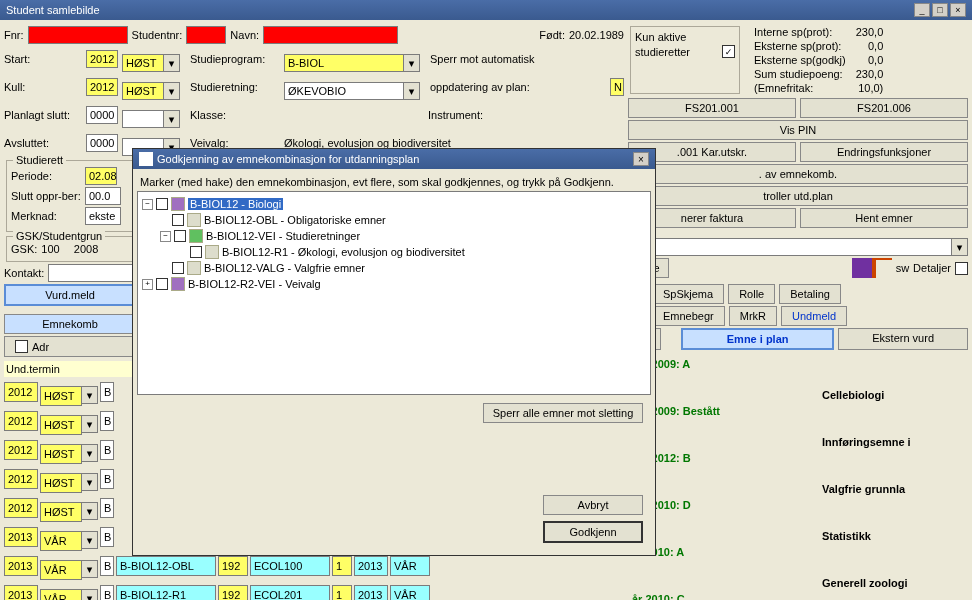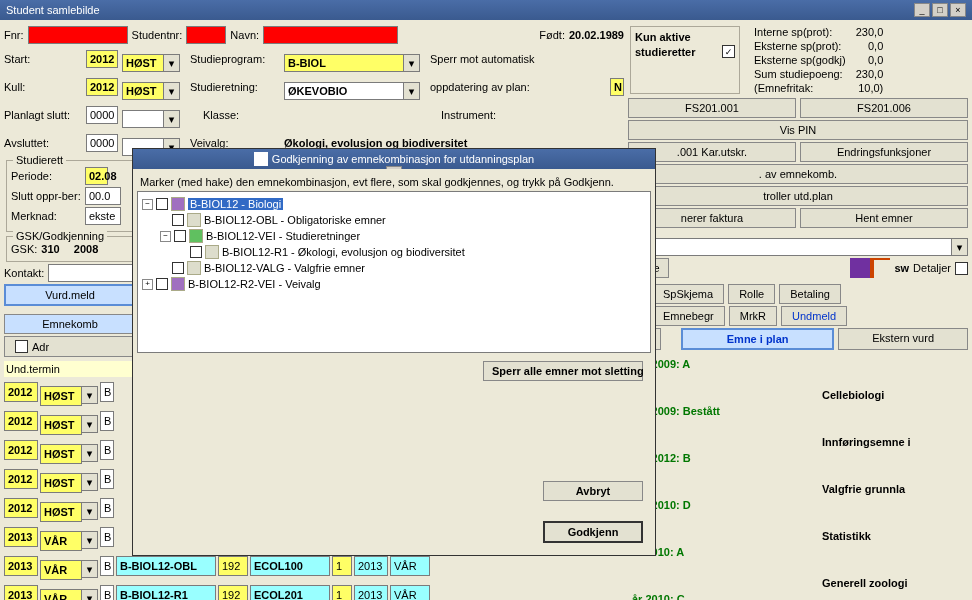--- a/index.html
+++ b/index.html
@@ -9,21 +9,21 @@
 .title-bar .wb { display: flex; gap: 2px; }
 .title-bar .wb span { width: 16px; height: 14px; background: #d4d0c8; border: 1px solid #888; display: inline-flex; align-items: center; justify-content: center; font-size: 9px; cursor: pointer; color: #000; }
 
 .row { display: flex; align-items: center; gap: 4px; margin: 2px 0; }
 .lbl { white-space: nowrap; }
 .fld { border: 1px solid #7b7b7b; height: 18px; padding: 1px 3px; display: inline-flex; align-items: center; }
 .red { background: #ff0000; }
 .yellow { background: #ffff66; }
 .cyan { background: #99ffff; }
 .white { background: #fff; }
-.bold { font-weight: bold; }
+.bold { font-weight: normal; }
 
 .dd { display: inline-flex; margin-top: 8px; }
 .dd .arrow { width: 16px; height: 18px; background: #e3e1d1; border: 1px solid #7b7b7b; border-left: 0; display: flex; align-items: center; justify-content: center; cursor: pointer; }
 
 .grp { border: 1px solid #aca899; padding: 4px; margin: 2px; position: relative; }
 .grp-title { position: absolute; top: -7px; left: 6px; background: #ece9d8; padding: 0 3px; }
 
 .btn { background: #e3e1d1; border: 1px solid #888; padding: 3px 8px; cursor: pointer; text-align: center; white-space: nowrap; }
 
 .main { display: flex; padding: 4px; gap: 4px; }
@@ -43,32 +43,32 @@
 
 .data-row { display: flex; gap: 2px; align-items: center; margin: 1px 0; }
 .data-row .cell { border: 1px solid #7b7b7b; height: 20px; display: flex; align-items: center; padding: 0 3px; }
 
 .result-row { display: flex; padding: 2px 4px; gap: 20px; }
 .result-row .left { flex: 0 0 170px; color: #007700; font-weight: bold; }
 .result-row .right { font-weight: bold; margin-top: 31px; }
 .result-row.red-res .left { color: #cc0000; }
 
 .dialog { position: absolute; top: 148px; left: 132px; width: 524px; height: 408px; background: #ece9d8; border: 1px solid #333; z-index: 100; display: flex; flex-direction: column; }
-.dialog-title { background: linear-gradient(#4a6da7, #3a5a8f); color: #fff; padding: 3px 6px; display: flex; justify-content: space-between; align-items: center; height: 20px; flex-direction: column; }
+.dialog-title { background: linear-gradient(#4a6da7, #3a5a8f); color: #fff; padding: 3px 6px; display: flex; justify-content: space-between; align-items: center; height: 20px; }
 .dialog-title .close { width: 16px; height: 14px; background: #d4d0c8; border: 1px solid #888; color: #000; display: flex; align-items: center; justify-content: center; cursor: pointer; font-size: 10px; }
 .dialog-body { flex: 1; background: #ece9d8; padding: 4px; display: flex; flex-direction: column; }
 .tree-area { background: #fff; border: 1px solid #7b7b7b; flex: 1; padding: 4px; overflow: auto; }
 .tree-node { display: flex; align-items: center; gap: 3px; padding: 1px 0; white-space: nowrap; }
 .tree-cb { width: 12px; height: 12px; border: 1px solid #333; background: #fff; flex-shrink: 0; }
 .tree-icon { width: 14px; height: 14px; background: #ddc; border: 1px solid #aa8; flex-shrink: 0; }
 .tree-icon.purple { background: #a070c0; }
 .tree-icon.green { background: #60c060; }
 .tree-sel { background: #316ac5; color: #fff; padding: 0 2px; }
 .exp { width: 11px; height: 11px; border: 1px solid #888; background: #fff; display: flex; align-items: center; justify-content: center; font-size: 8px; line-height: 1; flex-shrink: 0; cursor: pointer; }
-.dialog-btns { padding: 8px; display: flex; flex-direction: column; gap: 20px; align-items: flex-end; font-weight: bold; }
+.dialog-btns { padding: 8px; display: flex; flex-direction: column; gap: 6px; align-items: flex-end; }
 
 .checkbox { width: 13px; height: 13px; border: 1px solid #333; background: #fff; display: inline-flex; align-items: center; justify-content: center; font-size: 9px; }
 
 .icon-sq { width: 20px; height: 20px; display: inline-flex; align-items: center; justify-content: center; }
 .fsw-badge { display: inline-flex; align-items: center; }
 .fsw-badge .p { width: 20px; height: 20px; background: #7030a0; }
 .fsw-badge .r { width: 20px; height: 20px; border: 2px solid #cc4400; border-left-width: 4px; border-bottom: 0; border-right: 0; }
 </style>
 </head>
 <body>
@@ -129,57 +129,57 @@
       <span class="fld yellow bold" style="width:14px">N</span>
     </div>
 
     <div class="row">
       <span class="lbl" style="width:78px">Planlagt slutt:</span>
       <span class="fld white" style="width:32px">0000</span>
       <span class="dd">
           <span class="fld white" style="width:42px"></span>
           <span class="arrow">▾</span>
         </span>
-      <span class="lbl" style="width:90px;margin-left:19px">Klasse:</span>
+      <span class="lbl" style="width:90px;margin-left:6px">Klasse:</span>
       <span class="lbl" style="width:140px"></span>
       <span class="lbl">Instrument:</span>
     </div>
 
     <div class="row">
       <span class="lbl" style="width:78px">Avsluttet:</span>
       <span class="fld white" style="width:32px">0000</span>
       <span class="dd">
           <span class="fld white" style="width:42px"></span>
           <span class="arrow">▾</span>
         </span>
       <span class="lbl" style="width:90px;margin-left:6px">Veivalg:</span>
       <span class="bold">Økologi, evolusjon og biodiversitet</span>
     </div>
 
     <div style="display:flex;gap:4px">
       <div class="grp" style="width:130px">
         <span class="grp-title">Studierett</span>
         <div class="row">
             <span class="lbl" style="width:70px">Periode:</span>
-            <span class="fld yellow bold" style="width:23px">02.08</span>
+            <span class="fld yellow bold" style="width:32px">02.08</span>
           </div>
         <div class="row">
             <span class="lbl" style="width:70px">Slutt oppr-ber:</span>
             <span class="fld white" style="width:36px">00.0</span>
           </div>
         <div class="row">
             <span class="lbl" style="width:70px">Merknad:</span>
             <span class="fld white" style="width:36px">ekste</span>
           </div>
       </div>
     </div>
 
     <div class="grp" style="width:130px">
-      <span class="grp-title">GSK/Godkjenning</span>
-      <div class="row"><span class="lbl">GSK:</span><span class="bold">310</span>&nbsp;&nbsp;<span class="bold">2008</span></div>
+      <span class="grp-title">GSK/Studentgrun</span>
+      <div class="row"><span class="lbl">GSK:</span><span class="bold">100</span>&nbsp;&nbsp;<span class="bold">2008</span></div>
     </div>
 
     <div class="row">
         <span class="lbl">Kontakt:</span>
         <span class="fld white" style="width:90px"></span>
       </div>
 
     <div style="width:132px">
       <div class="tab-btn blue-border" style="background:#c8e0ff">Vurd.meld</div>
       <div class="tab-btn" style="background:#c8e0ff;margin-top:8px">Emnekomb</div>

